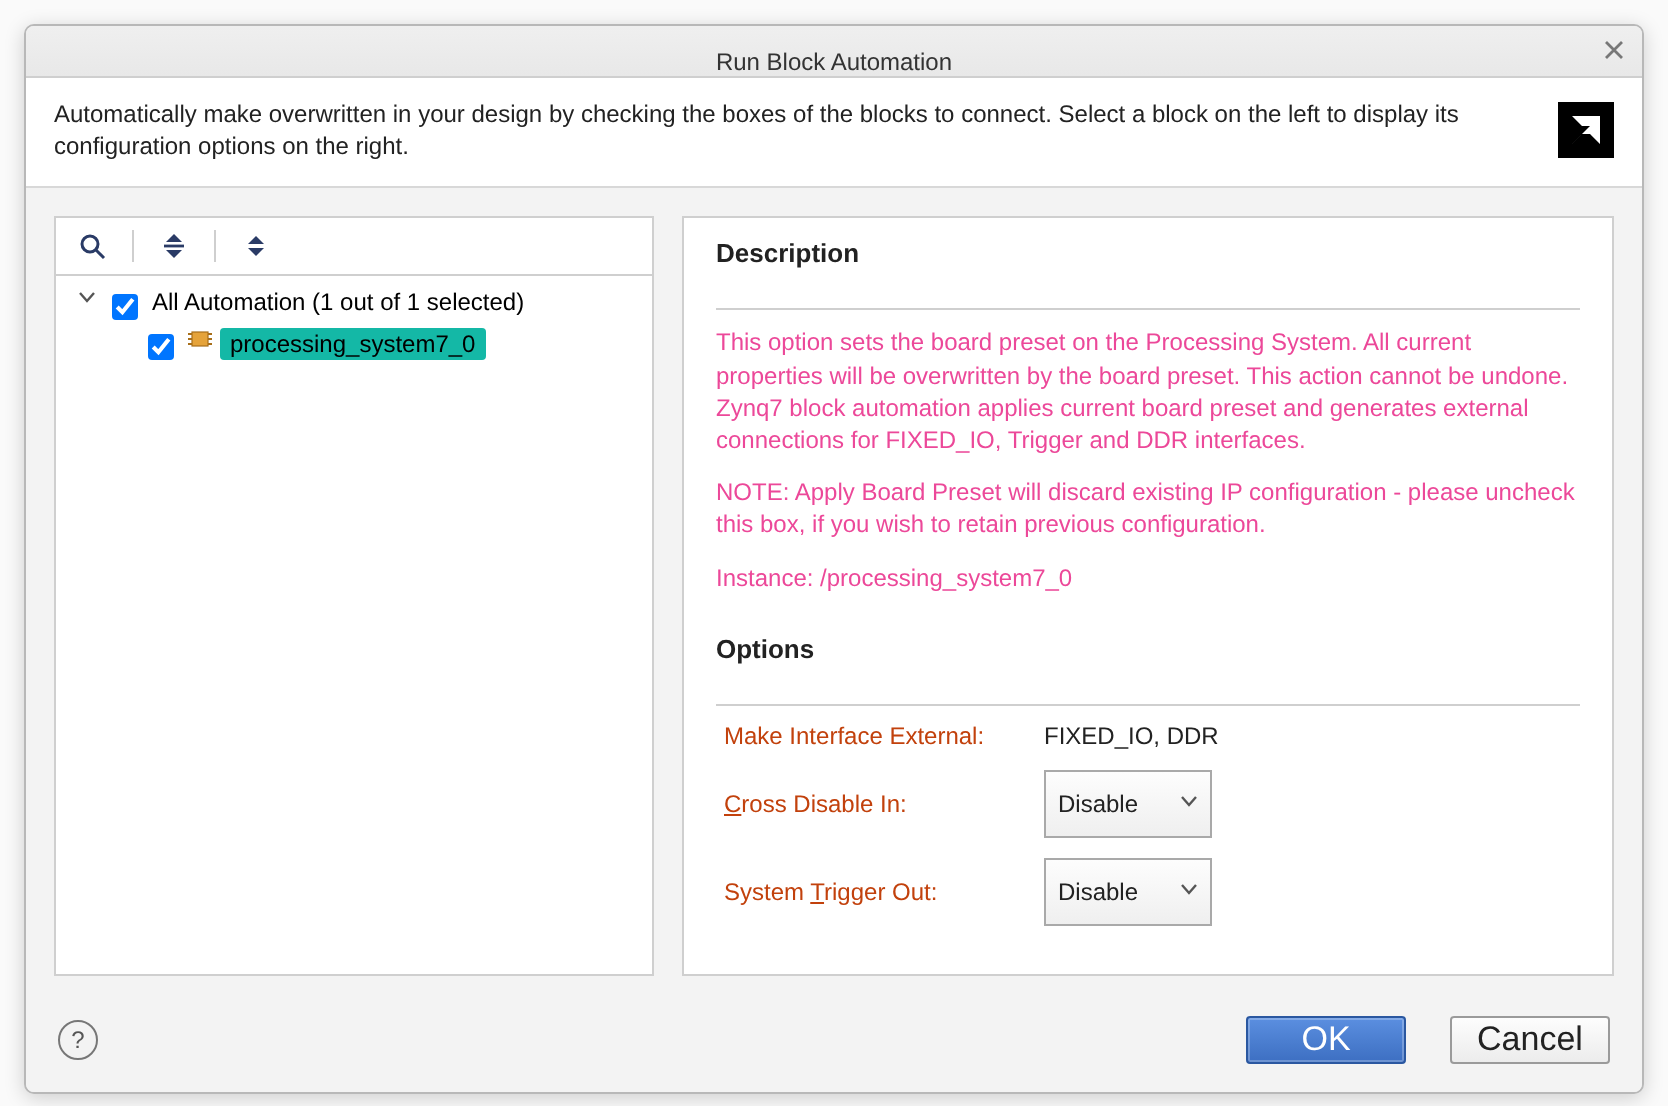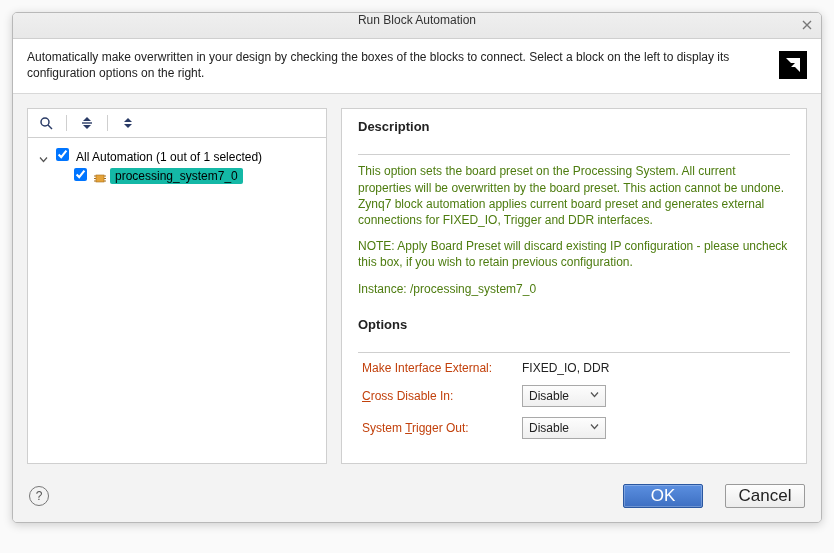--- a/index.html
+++ b/index.html
@@ -17,21 +17,21 @@
     border: 1px solid #b8b8b8;
     border-radius: 5px;
     box-shadow: 0 2px 10px rgba(0,0,0,0.18);
     overflow: hidden;
   }
   .titlebar {
     height: 26px;
     background: linear-gradient(#efefef,#e8e8e8);
     border-bottom: 1px solid #cfcfcf;
     display: flex;
-    align-items: flex-start;
+    align-items: flex-end;
     justify-content: center;
     position: relative;
     font-size: 12px;
     color: #333;
   }
   .titlebar .close {
     position: absolute;
     right: 6px; top: 4px;
     width: 16px; height: 16px;
     display:flex;align-items:center;justify-content:center;
@@ -82,41 +82,41 @@
     color:#2a3b66;
   }
   .toolbar .sep{width:1px;height:16px;background:#cfcfcf;margin:0 2px}
   .toolbar .ticon{width:16px;height:16px;display:flex;align-items:center;justify-content:center;cursor:pointer}
   .tree{
     padding:6px 8px;
     flex:1;
     overflow:auto;
     font-size:12px;
   }
-  .tree-row{display:flex;align-items:flex-end;height:20px;gap:4px;white-space:nowrap}
+  .tree-row{display:flex;align-items:flex-start;height:20px;gap:4px;white-space:nowrap}
   .tree-indent1{padding-left:2px}
   .tree-indent2{padding-left:34px}
   .twisty{width:10px;display:flex;justify-content:center;color:#555;cursor:pointer;font-size:10px}
   .cb{width:13px;height:13px;cursor:pointer}
   .chip{width:12px;height:11px;display:inline-block}
   .sel{background:#14b8a6;border-radius:2px;padding:1px 5px}
   .right-panel{flex:1;padding:10px 16px 14px 16px;min-height:352px;display:flex;flex-direction:column}
   .sect{font-weight:bold;font-size:13px;color:#222;border-bottom:1px solid #cfcfcf;padding-bottom:20px;margin-bottom:8px}
-  .desc{color:#4d7c0f;line-height:1.35;font-size:12px}
+  .desc{color:#ec4899;line-height:1.35;font-size:12px}
   .desc p{margin:0 0 10px 0}
   .opts{margin-top:10px}
   .form{margin-top:8px;padding-left:4px}
   .form-row{display:flex;align-items:center;margin-bottom:10px}
   .form-label{width:160px;color:#c2410c}
   .underline{text-decoration:underline}
   .value-static{color:#222}
   .select{
     border:1px solid #a9a9a9;
     background:linear-gradient(#fdfdfd,#efefef);
-    height:22px;width:84px;
+    height:34px;width:84px;
     display:flex;align-items:center;justify-content:space-between;
     padding:0 6px;font-size:12px;color:#222;cursor:pointer;
   }
   .select .chev{font-size:10px;color:#555}
   .footer{
     display:flex;align-items:center;
     padding:6px 16px 14px 16px;
     background:#f3f3f3;
   }
   .help{

